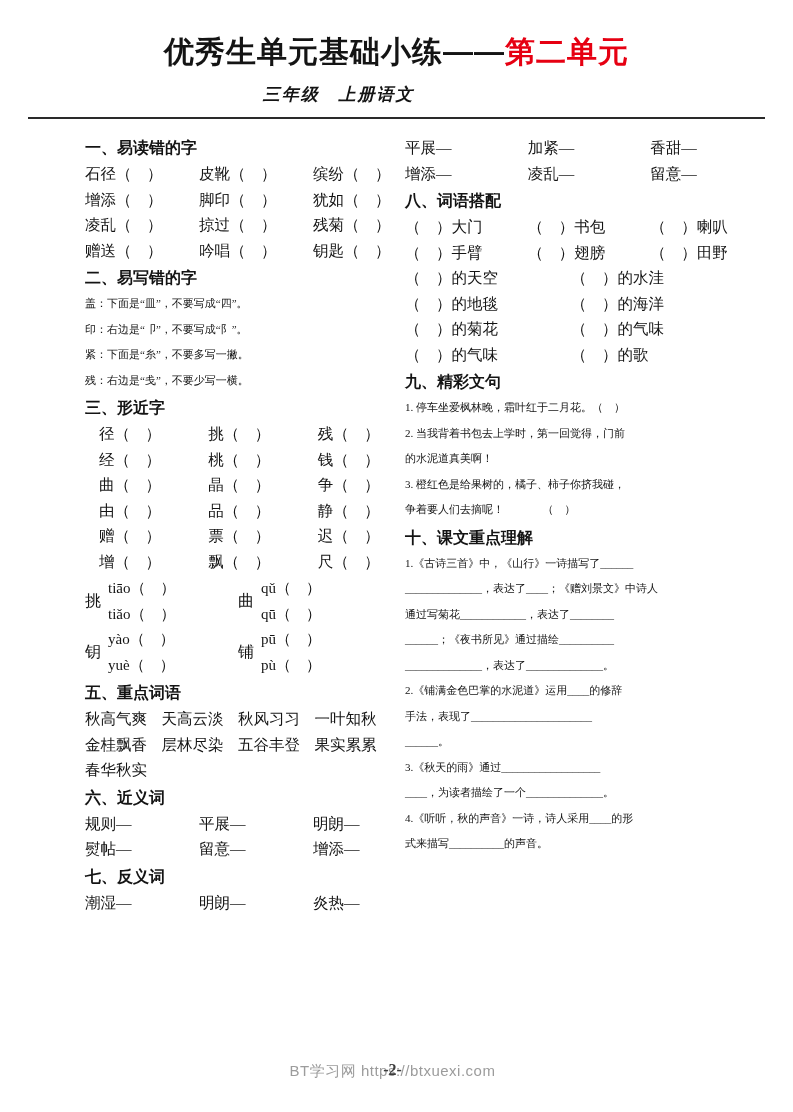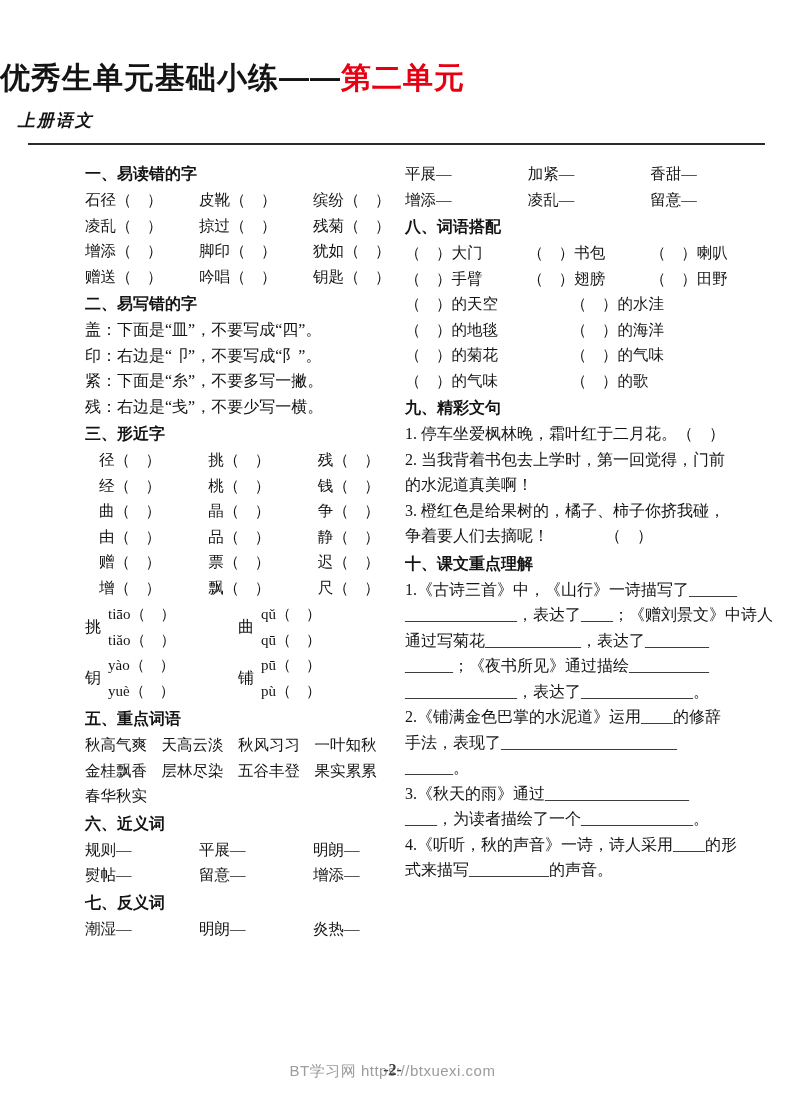--- a/index.html
+++ b/index.html
@@ -7,21 +7,21 @@
   .page {
     position: relative;
     width: 793px;
     height: 1112px;
     background: #ffffff;
     color: #141414;
     font-family: "Liberation Serif", serif;
     overflow: hidden;
   }
   
-  .header { padding-top: 60px; text-align: left; }
+  .header { padding-top: 34px; text-align: center; }
   .title {
     font-family: "Liberation Sans", sans-serif;
     font-weight: bold;
     font-size: 30px;
     letter-spacing: 1px;
     line-height: 36px;
     white-space: pre;
   }
   .title .red { color: #e60012; }
   .subtitle {
@@ -57,21 +57,21 @@
     margin-top: 2px;
     white-space: pre;
   }
   .grid-row { display: grid; line-height: 25.5px; font-size: 15.5px; }
   .grid-row.indent { padding-left: 14px; }
   .cols-1 { grid-template-columns: 1fr; }
   .cols-2 { grid-template-columns: 1fr 1fr; }
   .cols-3 { grid-template-columns: 1fr 1fr 1fr; gap: 36px; }
   .cols-4 { grid-template-columns: repeat(4, 1fr); }
   .word-item { white-space: pre; }
-  .para-line { white-space: pre; line-height: 25.5px; font-size: 16px; }
+  .para-line { white-space: pre; line-height: 25.5px; font-size: 11px; }
   
   .poly-row { display: grid; grid-template-columns: 1fr 1fr; }
   .poly-group { display: flex; align-items: center; gap: 7px; }
   .poly-char { font-size: 16px; white-space: pre; }
   .poly-readings { display: flex; flex-direction: column; }
   .poly-reading { line-height: 25.5px; font-size: 15px; white-space: pre; }
   
   .footer {
     position: absolute;
     left: 0; right: 8px;
@@ -110,28 +110,28 @@
   <div class="columns">
     <div class="col-left" id="col-left">
         <div class="section">
           <div class="sec-heading">一、易读错的字</div>
           <div class="grid-row cols-3">
             <span class="word-item">石径（    ）</span>
             <span class="word-item">皮靴（    ）</span>
             <span class="word-item">缤纷（    ）</span>
           </div>
           <div class="grid-row cols-3">
+            <span class="word-item">增添（    ）</span>
+            <span class="word-item">脚印（    ）</span>
+            <span class="word-item">犹如（    ）</span>
+          </div>
+          <div class="grid-row cols-3">
             <span class="word-item">凌乱（    ）</span>
             <span class="word-item">掠过（    ）</span>
             <span class="word-item">残菊（    ）</span>
-          </div>
-          <div class="grid-row cols-3">
-            <span class="word-item">增添（    ）</span>
-            <span class="word-item">脚印（    ）</span>
-            <span class="word-item">犹如（    ）</span>
           </div>
           <div class="grid-row cols-3">
             <span class="word-item">赠送（    ）</span>
             <span class="word-item">吟唱（    ）</span>
             <span class="word-item">钥匙（    ）</span>
           </div>
         </div>
         <div class="section">
           <div class="sec-heading">二、易写错的字</div>
           <div class="para-line">盖：下面是“皿”，不要写成“四”。</div>

